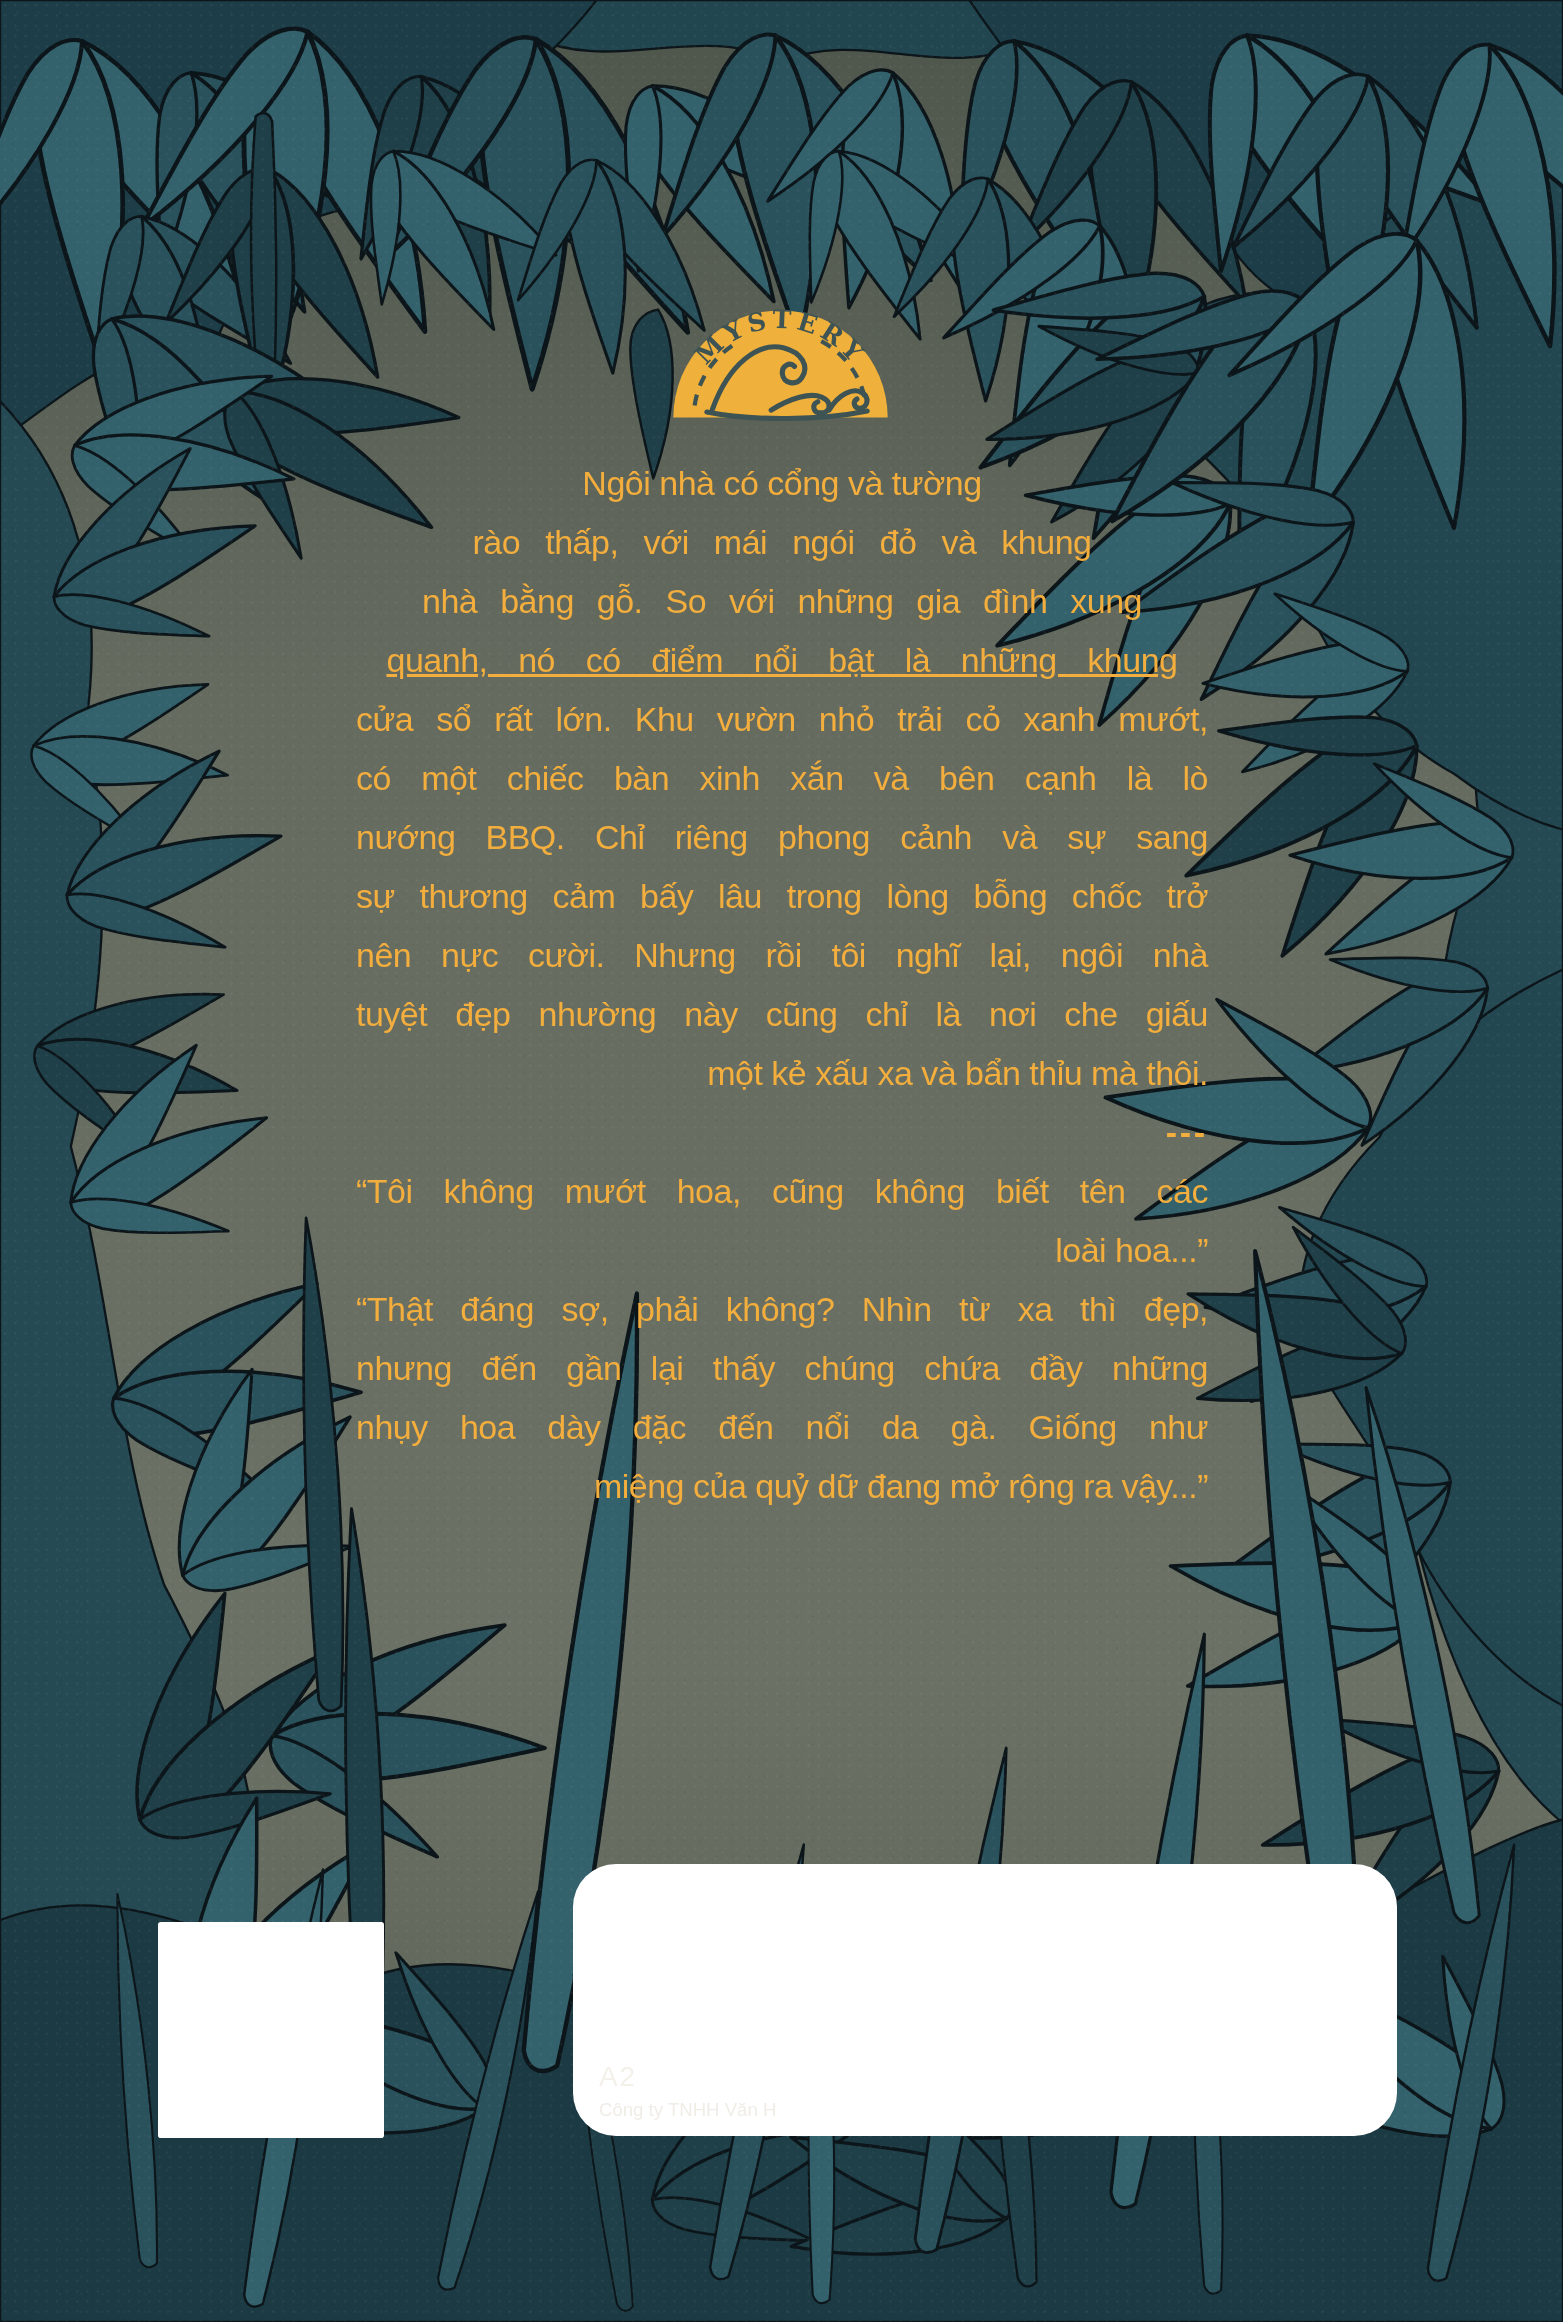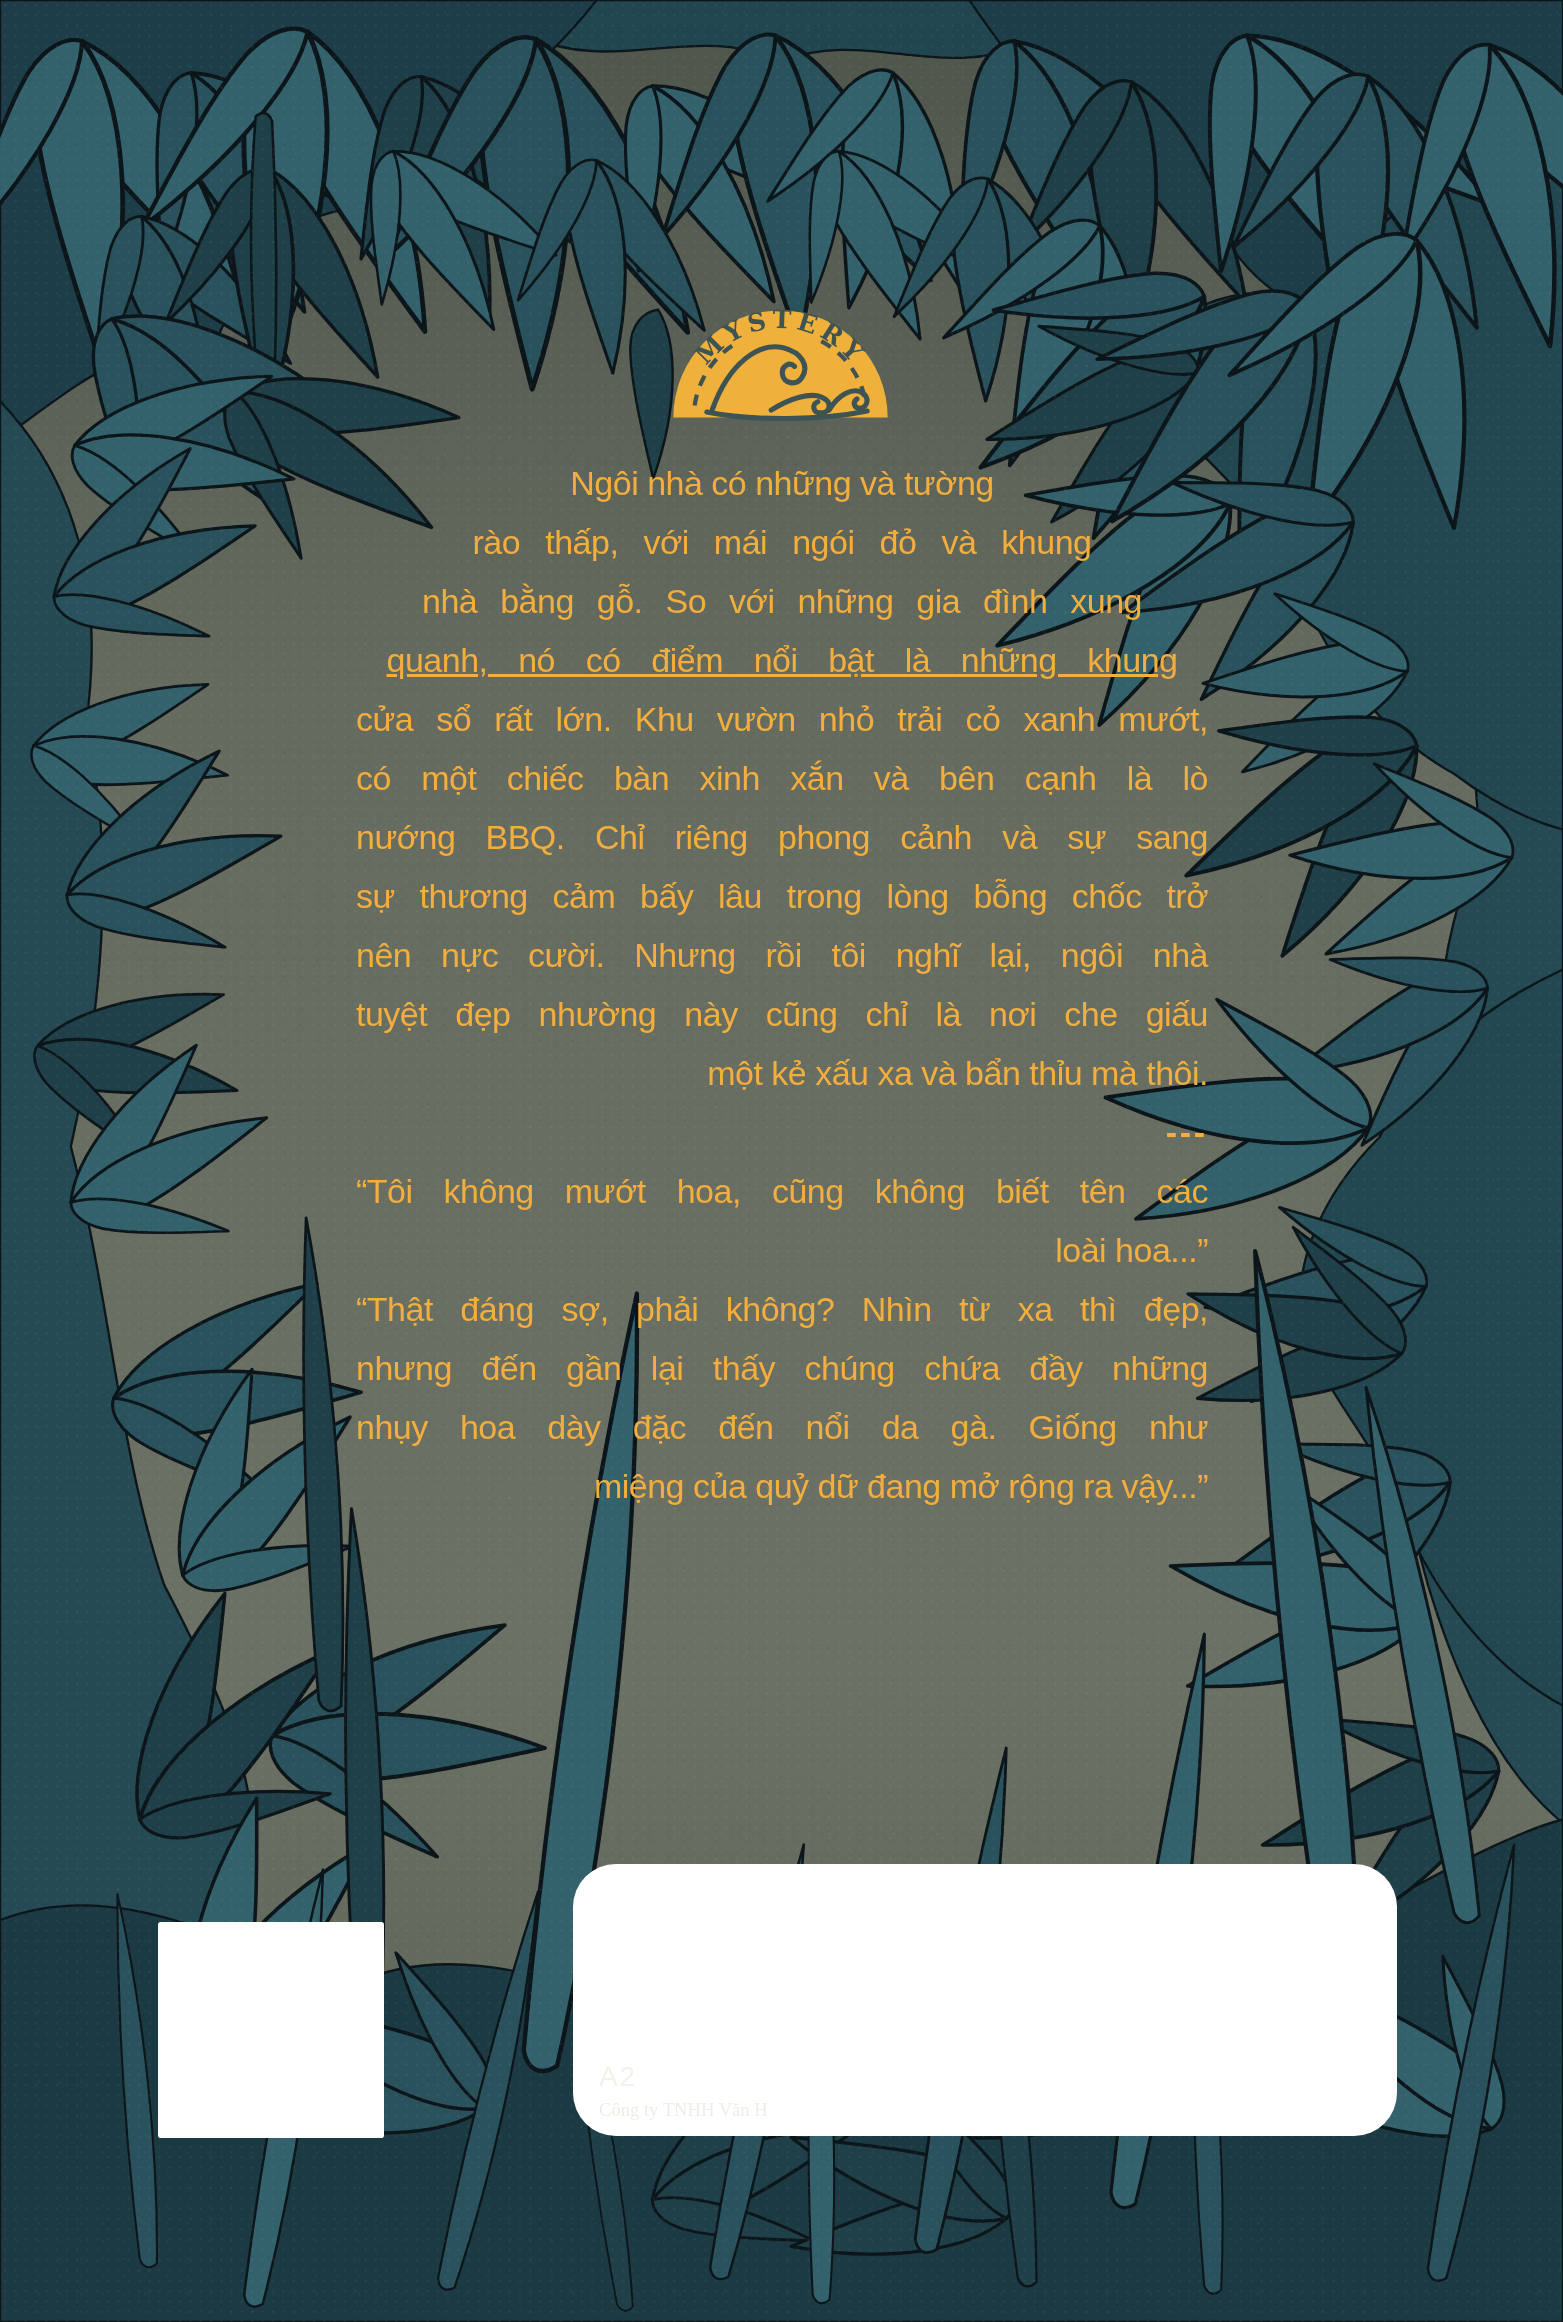--- a/index.html
+++ b/index.html
@@ -39,21 +39,21 @@
   .info-box{
     position:absolute;left:573px;top:1864px;width:824px;height:272px;
     background:#ffffff;border-radius:43px;z-index:3;
   }
   .faint-logo{
     position:absolute;left:26px;bottom:43px;
     font-size:28px;letter-spacing:1.9px;color:#f3f1ea;
   }
   .faint-co{
     position:absolute;left:26px;bottom:15px;
-    font-size:18.6px;color:#efede6;font-family:Liberation Serif, serif;
+    font-size:18.6px;color:#efede6;
   }
 </style>
 </head>
 <body>
 
 <div class="cover">
 
   <svg class="foliage-svg" width="1563" height="2322" viewBox="0 0 1677 2491" aria-hidden="true">
     <defs>
       <linearGradient id="bgg" x1="0" y1="0" x2="0" y2="1">
@@ -182,21 +182,21 @@
     </text>
     <g fill="none" stroke="#3e5354" stroke-width="5.5" stroke-linecap="round">
       <path d="M52 116 C70 66 102 44 128 50 C148 55 156 70 148 82 C142 91 128 89 127 78 C126 69 135 65 140 70"></path>
       <path d="M115 117 C136 104 157 98 169 103 C181 108 179 120 168 120 C160 120 158 111 165 108"></path>
       <path d="M177 117 C188 99 203 93 212 98 C221 103 219 114 210 115 C204 115 202 108 207 105"></path>
       <path d="M46 119 C95 129 170 128 218 118"></path>
     </g>
   </svg>
 
   <div class="excerpt">
-    <div class="ln c1">Ngôi nhà có những và tường</div>
+    <div class="ln c1">Ngôi nhà có cổng và tường</div>
     <div class="ln j2">rào thấp, với mái ngói đỏ và khung</div>
     <div class="ln j3">nhà bằng gỗ. So với những gia đình xung</div>
     <div class="ln j4">quanh, nó có điểm nổi bật là những khung</div>
     <div class="ln jf">cửa sổ rất lớn. Khu vườn nhỏ trải cỏ xanh mướt,</div>
     <div class="ln jf">có một chiếc bàn xinh xắn và bên cạnh là lò</div>
     <div class="ln jf">nướng BBQ. Chỉ riêng phong cảnh và sự sang</div>
     <div class="ln jf">sự thương cảm bấy lâu trong lòng bỗng chốc trở</div>
     <div class="ln jf">nên nực cười. Nhưng rồi tôi nghĩ lại, ngôi nhà</div>
     <div class="ln jf">tuyệt đẹp nhường này cũng chỉ là nơi che giấu</div>
     <div class="ln lf">một kẻ xấu xa và bẩn thỉu mà thôi.</div>

